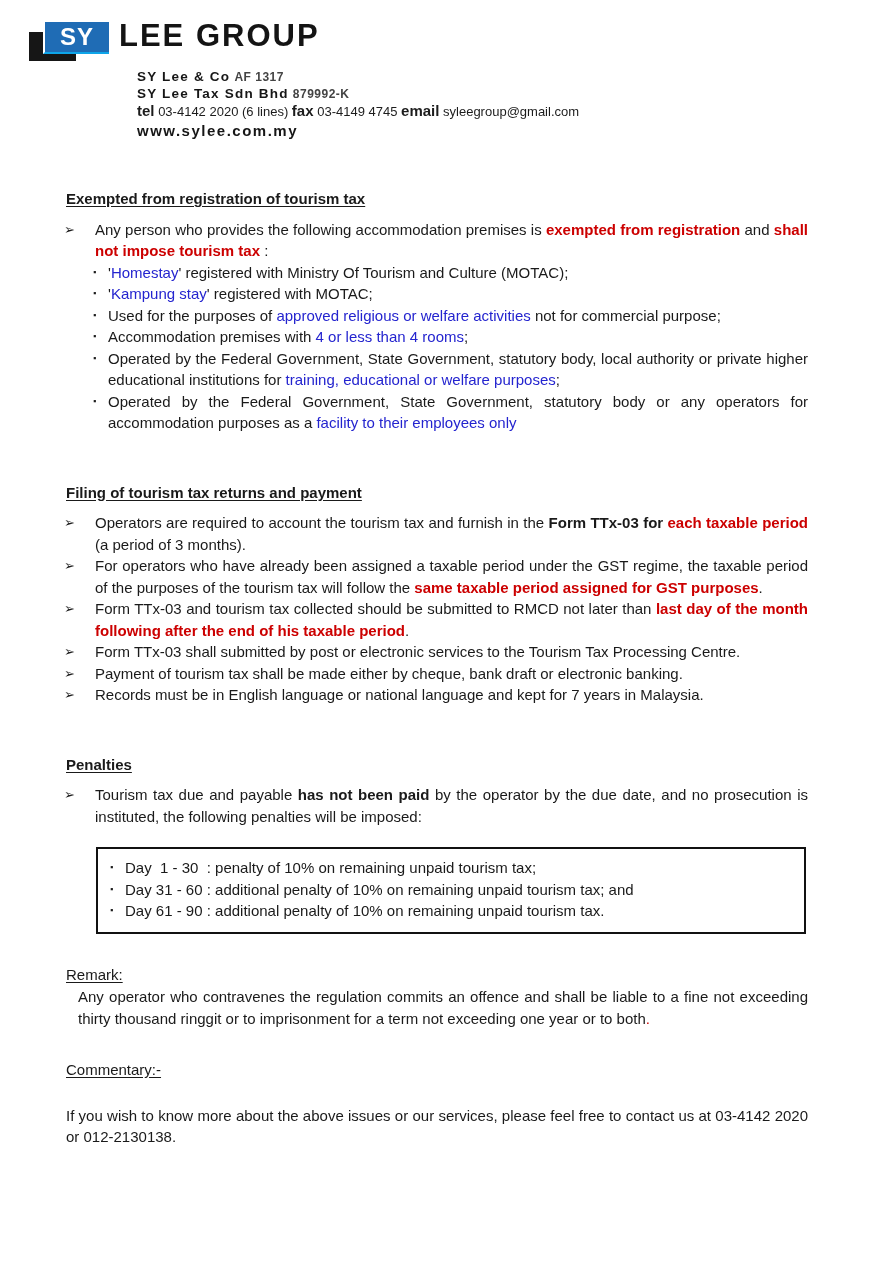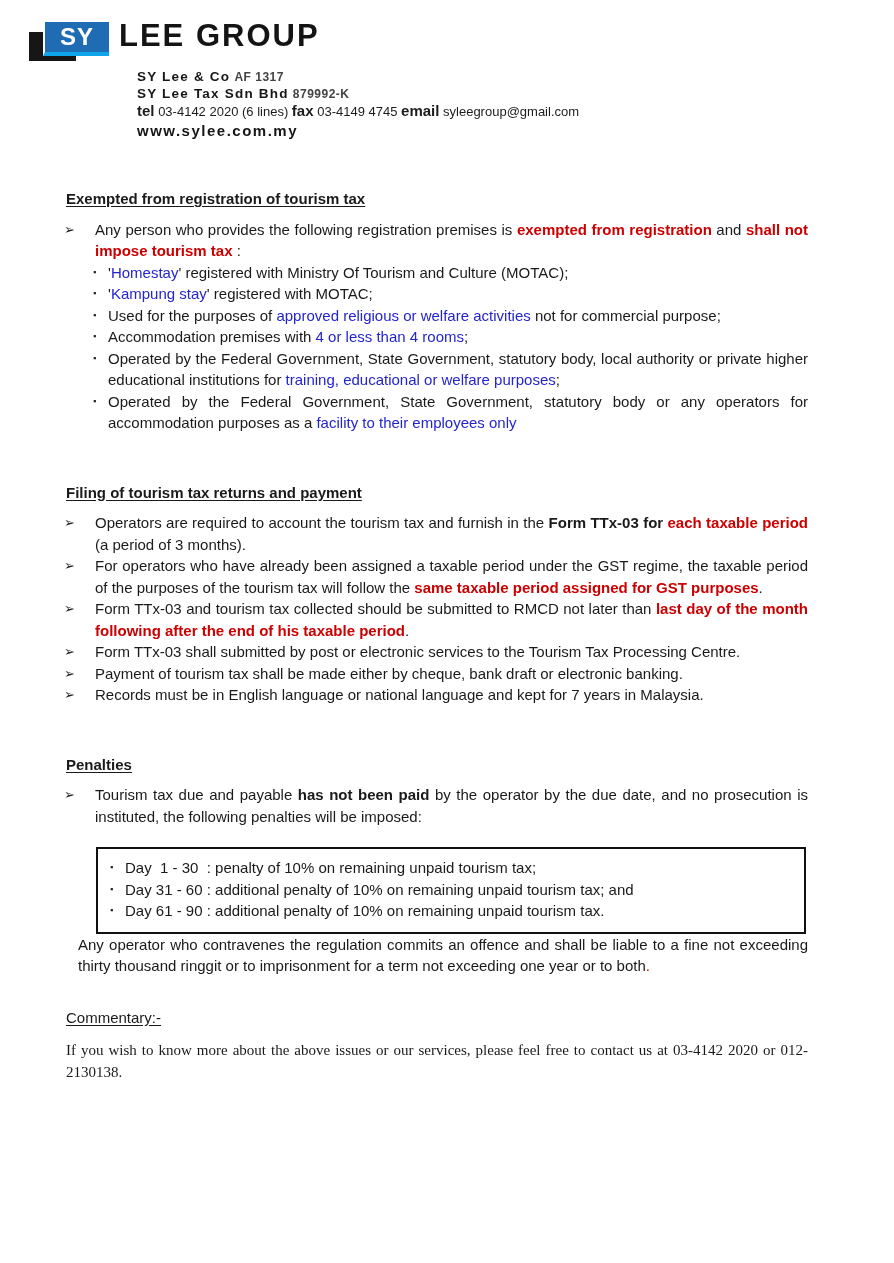--- a/index.html
+++ b/index.html
@@ -20,21 +20,21 @@
 
   
   .letterhead { position: relative; left: -35px; margin-bottom: 2px; }
   .logo-row { display: flex; align-items: flex-start; }
   .logo-mark { position: relative; width: 82px; height: 42px; flex: 0 0 82px; }
   .logo-l-v { position: absolute; left: 0; top: 10px; width: 21px; height: 29px; background: #161616; }
   .logo-l-h { position: absolute; left: 0; top: 26px; width: 47px; height: 13px; background: #161616; }
   .logo-sy {
     position: absolute; left: 14px; top: 0; width: 64px; height: 30px;
     background: var(--logo-blue, #1f6cb5);
-    border-left: 2px solid #fff; border-bottom: 4px solid #0ea5e9;
+    border-left: 2px solid #fff; border-bottom: 2px solid #0ea5e9;
     color: #fff; font-weight: bold; font-size: 24px; line-height: 29px;
     text-align: center; letter-spacing: 1px;
   }
   .logo-name {
     font-size: 31px; font-weight: bold; letter-spacing: 2px;
     color: #141414; margin: -3px 0 0 8px; line-height: 34px;
   }
   .firm-block { margin: 4px 0 0 108px; }
   .firm-line { line-height: 16px; }
   .firm-name { font-weight: bold; font-size: 13.5px; letter-spacing: 1.2px; color: #161616; }
@@ -65,21 +65,21 @@
     border: 2px solid #111;
     padding: 8px 12px 10px 12px;
     box-sizing: border-box;
     width: 710px;
   }
   .boxli { display: flex; }
   .boxli .marker { flex: 0 0 15px; font-size: 9px; }
   .boxli .txt { flex: 1; white-space: pre-wrap; }
 
   .block-para { text-align: justify; margin-left: 14px; }
-  .block-closing { text-align: justify; margin-left: 2px; margin-top: 12px; font-family: Liberation Serif, serif; }
+  .block-closing { text-align: justify; margin-left: 2px; margin-top: 24px; }
 
   .s-n  { }
   .s-b  { font-weight: bold; }
   .s-rb { font-weight: bold; color: var(--red, #cc0000); }
   .s-r  { color: var(--red, #cc0000); }
   .s-blue { color: var(--blue, #2323ce); }
 </style>
 </head>
 <body>
 
@@ -112,21 +112,21 @@
         <span>syleegroup@gmail.com</span>
       </div>
       <div class="website-line">www.sylee.com.my</div>
     </div>
   </div>
 
   <div>
       <div class="block-heading">Exempted from registration of tourism tax</div>
       <div class="li l1">
         <span class="marker">➢</span>
-        <div class="txt"><span class="s-n">Any person who provides the following registration premises is </span><span class="s-rb">exempted from registration</span><span class="s-n"> and </span><span class="s-rb">shall not impose tourism tax</span><span class="s-n"> :</span></div>
+        <div class="txt"><span class="s-n">Any person who provides the following accommodation premises is </span><span class="s-rb">exempted from registration</span><span class="s-n"> and </span><span class="s-rb">shall not impose tourism tax</span><span class="s-n"> :</span></div>
       </div>
       <div class="li l2">
         <span class="marker">▪</span>
         <div class="txt"><span class="s-n">'</span><span class="s-blue">Homestay</span><span class="s-n">' registered with Ministry Of Tourism and Culture (MOTAC);</span></div>
       </div>
       <div class="li l2">
         <span class="marker">▪</span>
         <div class="txt"><span class="s-n">'</span><span class="s-blue">Kampung stay</span><span class="s-n">' registered with MOTAC;</span></div>
       </div>
       <div class="li l2">
@@ -182,18 +182,19 @@
         </div>
         <div class="boxli">
           <span class="marker">▪</span>
           <div class="txt"><span class="s-n">Day 31 - 60 : additional penalty of 10% on remaining unpaid tourism tax; and</span></div>
         </div>
         <div class="boxli">
           <span class="marker">▪</span>
           <div class="txt"><span class="s-n">Day 61 - 90 : additional penalty of 10% on remaining unpaid tourism tax.</span></div>
         </div>
       </div>
+      <div class="block-subheading">Remark:</div>
       <div class="block-para"><span class="s-n">Any operator who contravenes the regulation commits an offence and shall be liable to a fine not exceeding thirty thousand ringgit or to imprisonment for a term not exceeding one year or to both</span><span class="s-r">.</span></div>
       <div class="block-subheading">Commentary:-</div>
       <div class="block-closing"><span class="s-n">If you wish to know more about the above issues or our services, please feel free to contact us at 03-4142 2020 or 012-2130138.</span></div>
     </div>
 
 </div>
 
 </body></html>

